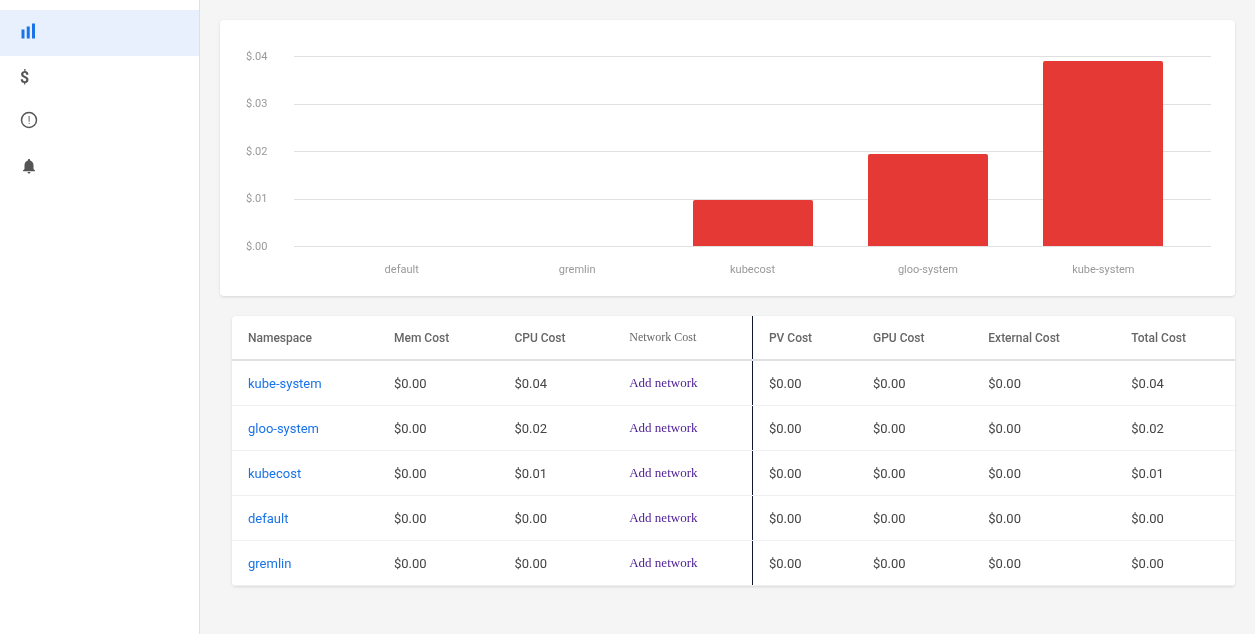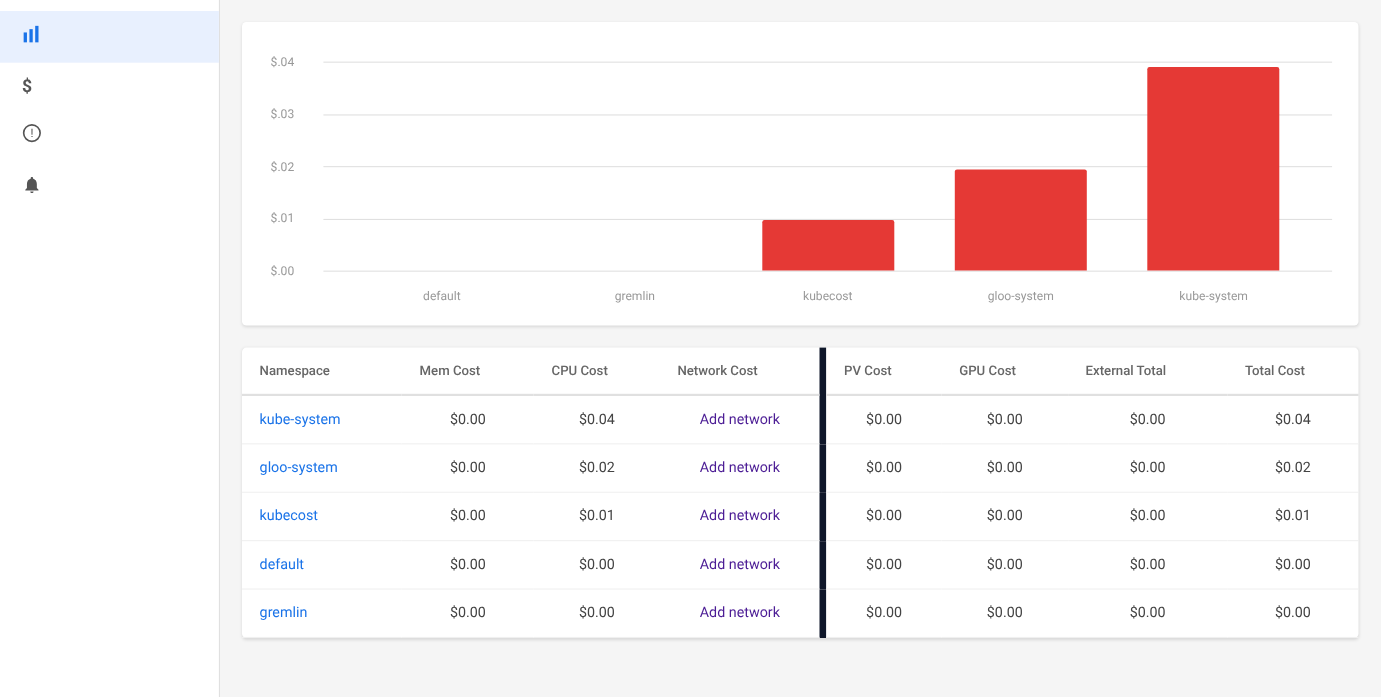--- a/index.html
+++ b/index.html
@@ -138,61 +138,63 @@
       text-align: center;
       font-size: 11px;
       color: #999;
     }
 
     
     .table-card {
       background: #fff;
       border-radius: 4px;
       box-shadow: 0 1px 3px rgba(0,0,0,0.12);
+      margin-left: 12px;
     }
     table {
       width: 100%;
       border-collapse: collapse;
     }
     thead tr {
       border-bottom: 2px solid #e0e0e0;
     }
     th {
       padding: 14px 16px;
       text-align: left;
       font-size: 12px;
       color: #666;
       font-weight: 500;
     }
     th:first-child {
       text-align: left;
     }
     td {
       padding: 14px 16px;
-      text-align: center;
+      text-align: left;
       font-size: 13px;
       color: #444;
       border-bottom: 1px solid #f0f0f0;
     }
     td:first-child {
       text-align: left;
     }
     .namespace-link {
       color: #1a73e8;
       text-decoration: none;
       cursor: pointer;
     }
     .add-network-link {
       color: #4c1d95;
       text-decoration: none;
       cursor: pointer;
       font-size: 13px;
     }
     .network-cost-col {
-      border-right: 6px solid #0f172a;
+      border-right: 1px solid #0f172a;
+      font-family: Liberation Serif, serif;
     }
   </style>
 </head>
 <body>
 
 <aside class="sidebar">
   <div class="sidebar-item active">
     <span class="icon">
       <svg width="18" height="18" viewBox="0 0 24 24" fill="#1a73e8">
           <rect x="2" y="10" width="4" height="12"></rect>
@@ -282,21 +284,21 @@
   <div class="table-card">
     <table>
       <thead>
         <tr>
           <th>Namespace</th>
           <th>Mem Cost</th>
           <th>CPU Cost</th>
           <th class="network-cost-col">Network Cost</th>
           <th>PV Cost</th>
           <th>GPU Cost</th>
-          <th>External Total</th>
+          <th>External Cost</th>
           <th>Total Cost</th>
         </tr>
       </thead>
       <tbody id="table-body">
       <tr>
             <td><a class="namespace-link">kube-system</a></td>
             <td>$0.00</td>
             <td>$0.04</td>
             <td class="network-cost-col"><a class="add-network-link">Add network</a></td>
             <td>$0.00</td>

